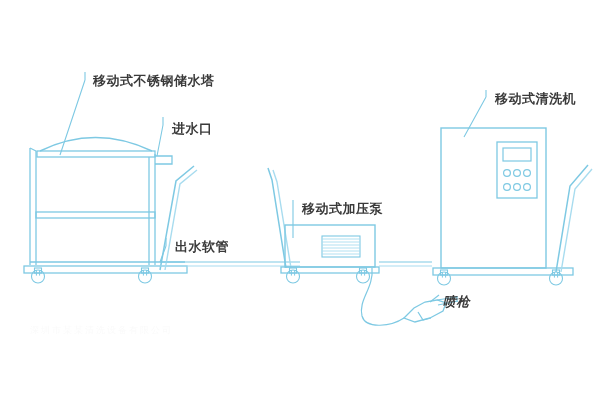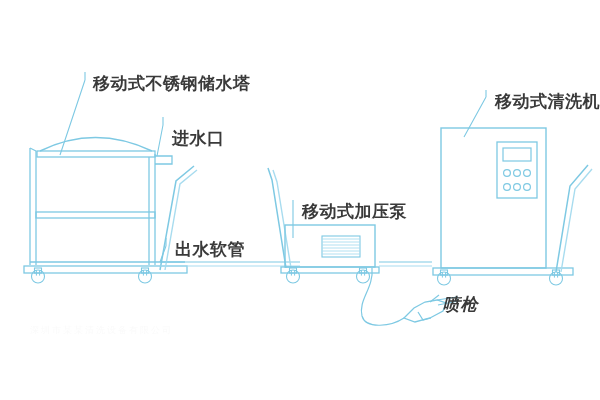--- a/index.html
+++ b/index.html
@@ -17,21 +17,21 @@
   }
   svg.canvas {
     position: absolute;
     left: 0;
     top: 0;
     width: 600px;
     height: 400px;
   }
   .label {
     position: absolute;
-    font-size: 17px;
+    font-size: 13px;
     font-weight: bold;
     color: #3a3a3a;
     white-space: nowrap;
     letter-spacing: 0.5px;
   }
   .watermark {
     position: absolute;
     left: 30px;
     top: 324px;
     font-size: 9px;
@@ -155,21 +155,21 @@
       <path d="M 293 200 L 293 208 M 293 208 L 293 238" fill="none" stroke="#7ec9e3" stroke-width="1.1"></path>
 
       <path d="M 486 90 L 486 97 M 486 97 L 464 137" fill="none" stroke="#7ec9e3" stroke-width="1.1"></path>
 
       <path d="M 439 295 L 430 302" fill="none" stroke="#7ec9e3" stroke-width="1.1"></path>
     </g>
   </svg>
 
   <div class="label" style="left:93px; top:72px;">移动式不锈钢储水塔</div>
 
-  <div class="label" style="left:172px; top:127px;">进水口</div>
+  <div class="label" style="left:172px; top:120px;">进水口</div>
 
   <div class="label" style="left:175px; top:238px;text-align:right;">出水软管</div>
 
   <div class="label" style="left:302px; top:200px;">移动式加压泵</div>
 
   <div class="label" style="left:495px; top:90px;">移动式清洗机</div>
 
   <div class="label" style="left:443px; top:293px;font-style:italic;">喷枪</div>
 
   <div class="watermark">深圳市某某清洗设备有限公司</div>

